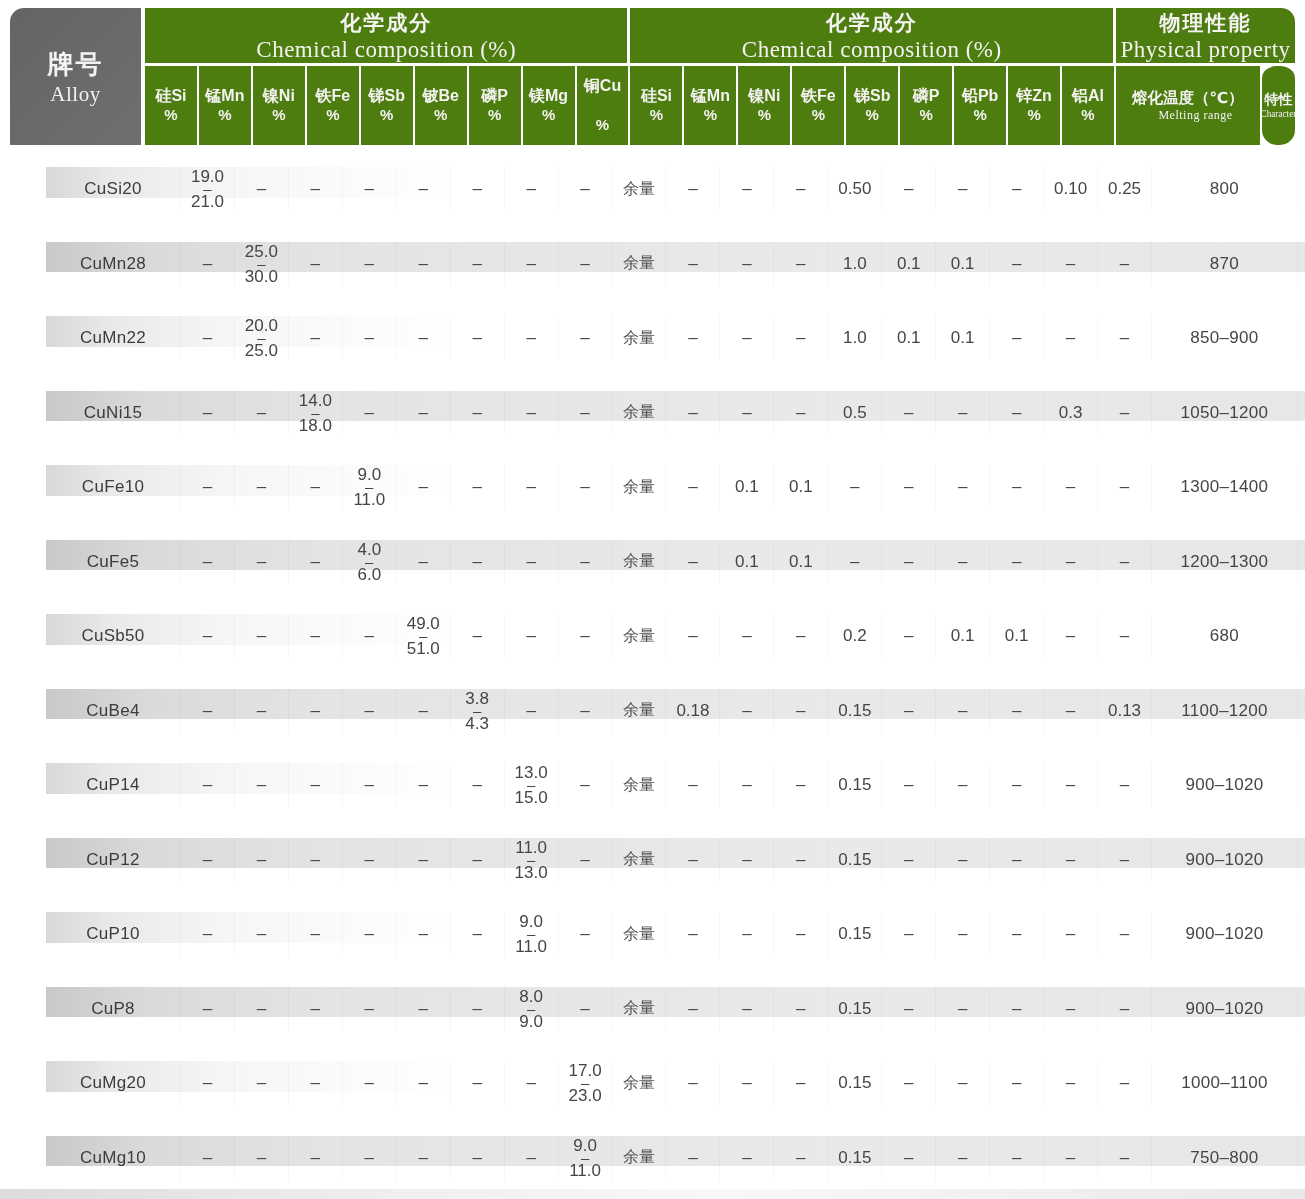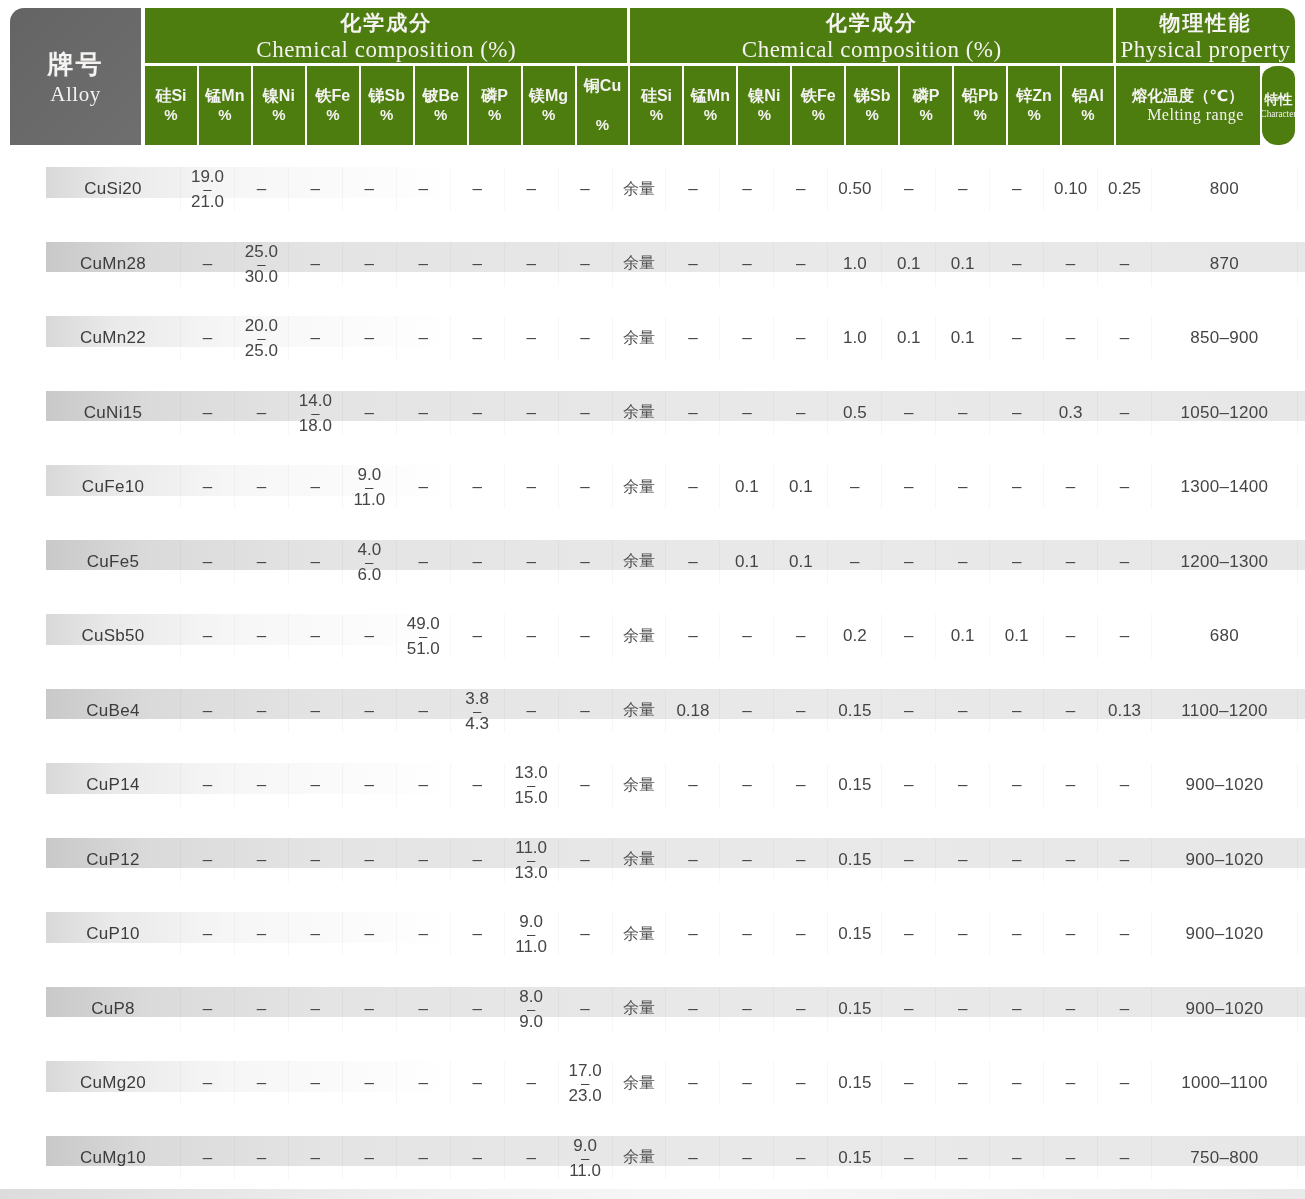--- a/index.html
+++ b/index.html
@@ -20,21 +20,21 @@
   .g3 { grid-column:20/22; grid-row:1; border-radius:0 14px 0 0; }
   .sub { grid-row:2; border-top:3px solid #fff; border-right:2px solid #fff; line-height:1.25; }
   .sub.lastcol { border-right:none;border-radius:15px; }
   .zh-big { font-size:21px; font-weight:bold; letter-spacing:2px; }
   .en-serif { font-family:"Liberation Serif","DejaVu Serif",serif; font-size:23px; letter-spacing:.5px; }
   .zh-sub { font-size:16px; font-weight:bold; }
   .pct { font-size:15px; font-weight:bold; }
   .alloy-h .zh-big { font-size:26px; }
   .alloy-h .en-serif { font-size:21px; }
   .melt-h .zh-sub { font-size:15.5px; }
-  .melt-h .en-serif { font-size:16px;margin-left:15px; }
+  .melt-h .en-serif { font-size:12px;margin-left:15px; }
   .char-h .zh-sub { font-size:14px; }
   .char-h .en-serif { font-size:10px; transform:scaleX(.92); letter-spacing:0; }
 
   
   .tbody { width:1285px; }
   .trow { height:74.5px; padding:22px 0; background-clip:content-box !important;margin-left:36px; }
   .trow:nth-child(odd)  { background:linear-gradient(90deg,#d8d8d8 0,#e9e9e9 5%,#f6f6f6 14%,#ffffff 32%,#ffffff 100%); }
   .trow:nth-child(even) { background:linear-gradient(90deg,#c9c9c9 0,#dadada 8%,#e4e4e4 22%,#e9e9e9 60%,#e7e7e7 100%); }
   .td { display:flex; align-items:center; justify-content:center; color:#454545; font-size:17px; border-right:1px solid rgba(90,90,90,.05); }
   .td:last-child { border-right:none; }

